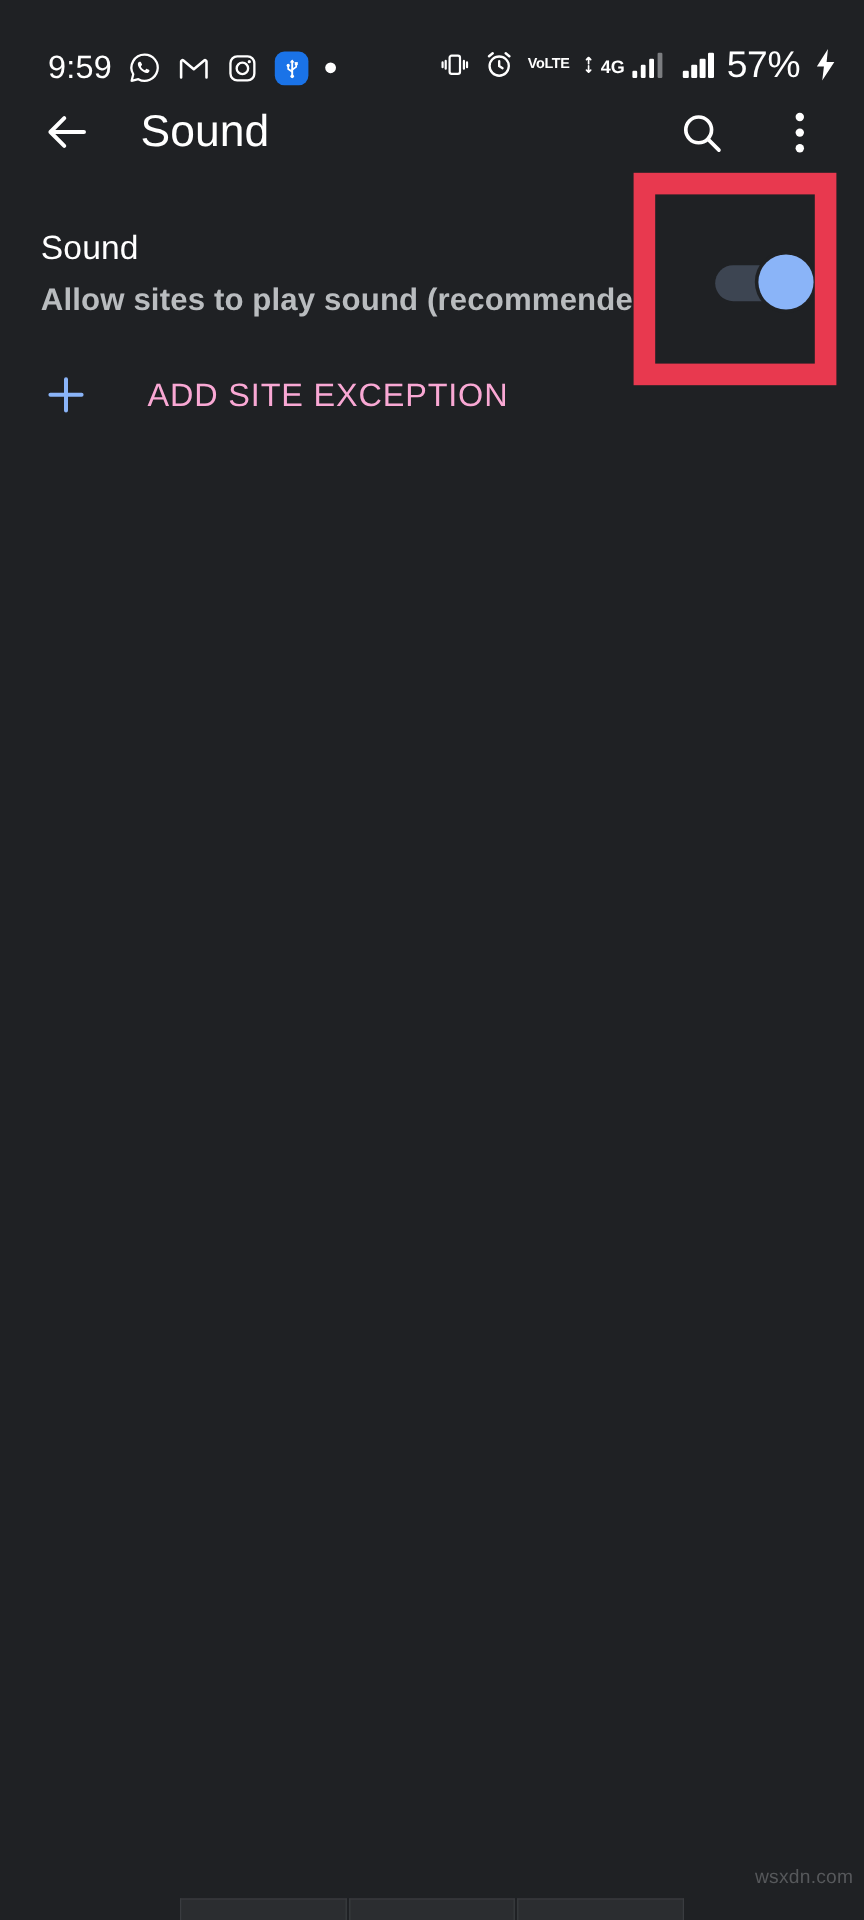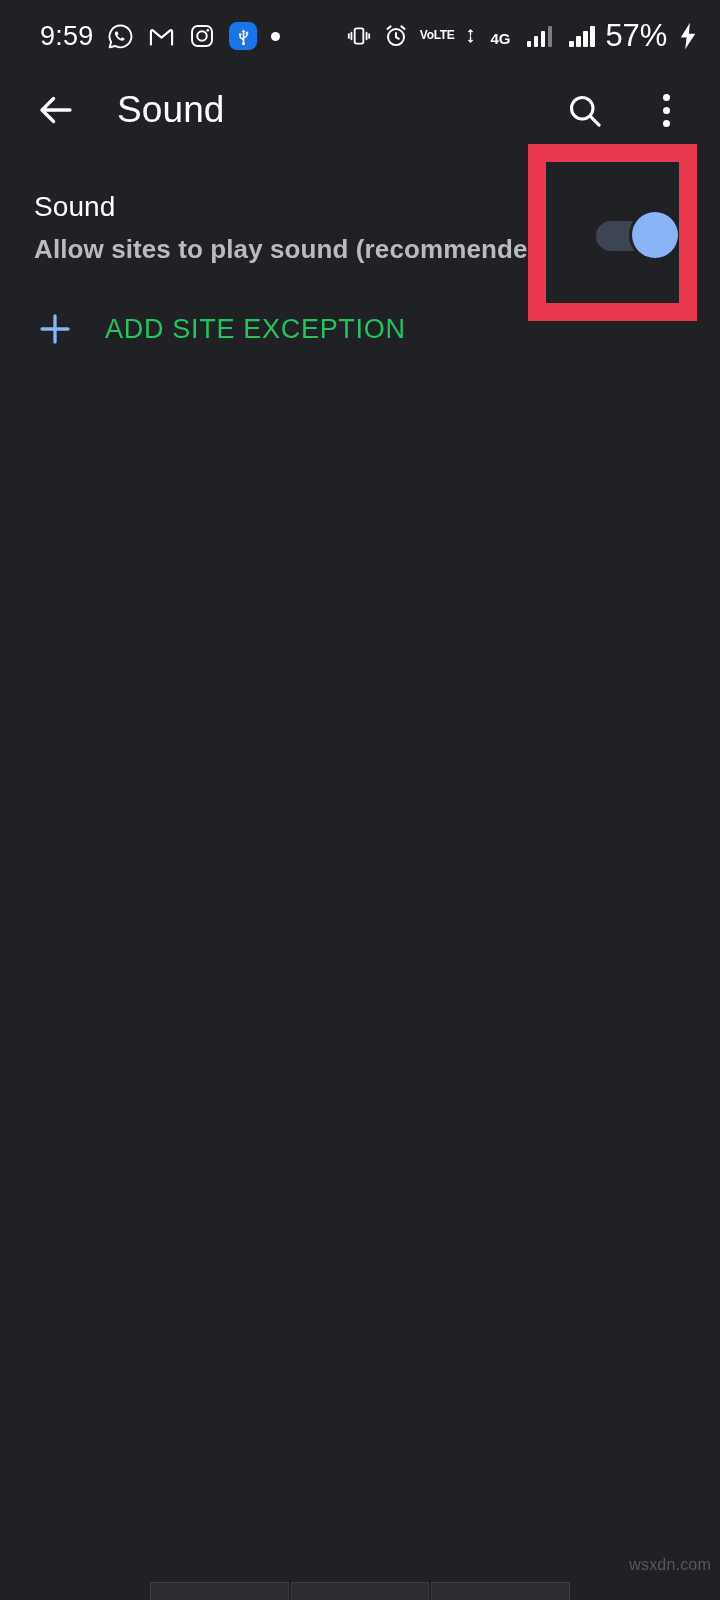--- a/index.html
+++ b/index.html
@@ -12,39 +12,39 @@
   #screen {
     position:relative;
     width:720px; height:1600px;
     background:#1f2124;
   }
 
   
   #status-bar {
     position:absolute; top:0; left:0;
     width:720px; height:72px;
-    display:flex; align-items:center;
+    display:flex; align-items:flex-end;
     padding:0 22px 0 40px;
     color:#ffffff;
   }
   #status-left { display:flex; align-items:center; gap:14px; }
   #status-right { display:flex; align-items:center; gap:11px; margin-left:auto; }
   .clock { font-size:27px; letter-spacing:.2px; font-weight:400; }
   .sb-icon { display:inline-flex; align-items:center; justify-content:center; }
   .notif-dot { width:9px; height:9px; border-radius:50%; background:#ffffff; display:inline-block; }
   .usb-chip {
     width:28px; height:28px; border-radius:8px; background:#1a73e8;
     display:inline-flex; align-items:center; justify-content:center;
   }
   .volte {
     display:inline-flex; align-items:center;
     line-height:.92; font-size:12px; font-weight:700; letter-spacing:-.3px;
   }
   .volte i { font-style:normal; }
-  .net-grp { display:inline-flex; align-items:flex-end; gap:16px; }
+  .net-grp { display:inline-flex; align-items:flex-end; gap:6px; }
   .net-label { font-size:15px; font-weight:700; line-height:1; margin-bottom:1px; }
   .bars { display:inline-flex; align-items:flex-end; gap:2.5px; height:22px; }
   .bars span { width:4.5px; background:#ffffff; border-radius:1px; display:block; }
   .bars span.dim { background:#7b7d80; }
   .b1 { height:6px; } .b2 { height:11px; } .b3 { height:16px; } .b4 { height:21px; }
   .batt-pct { font-size:31px; font-weight:400; letter-spacing:-.2px; }
 
   
   #toolbar {
     position:absolute; top:72px; left:0;
@@ -108,22 +108,22 @@
     display:flex; align-items:center;
     height:86px;
     padding-left:34px;
   }
   #plus-icon {
     width:42px; height:42px;
     display:flex; align-items:center; justify-content:center;
     flex:0 0 auto;
   }
   #add-exception-label {
-    color:#22c55e; font-size:27px; font-weight:400;
-    letter-spacing:.7px; margin-left:29px; white-space:nowrap;
+    color:#f9a8d4; font-size:27px; font-weight:400;
+    letter-spacing:.7px; margin-left:47px; white-space:nowrap;
   }
 
   
   #annotation-box {
     position:absolute;
     left:528px; top:144px;
     width:169px; height:177px;
     border:18px solid #e8394f;
     pointer-events:none;
   }

